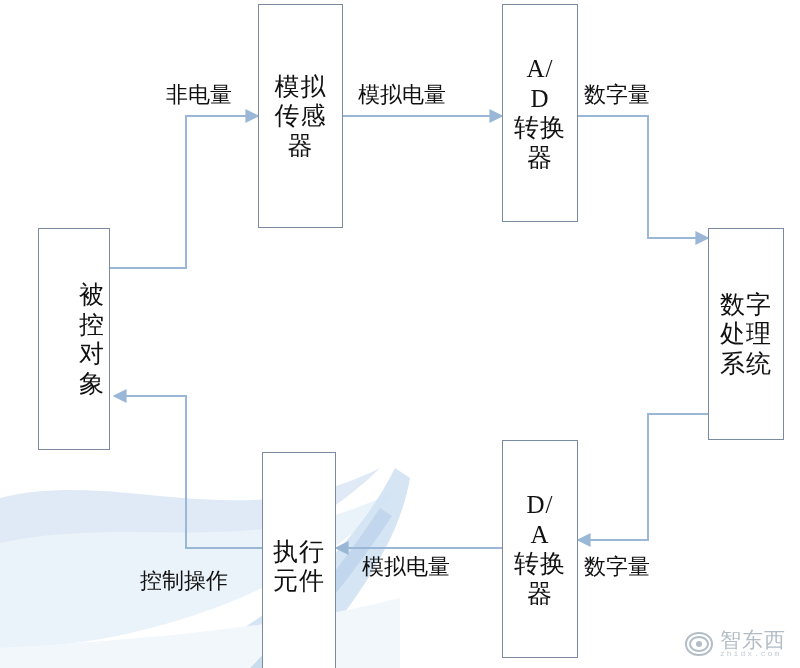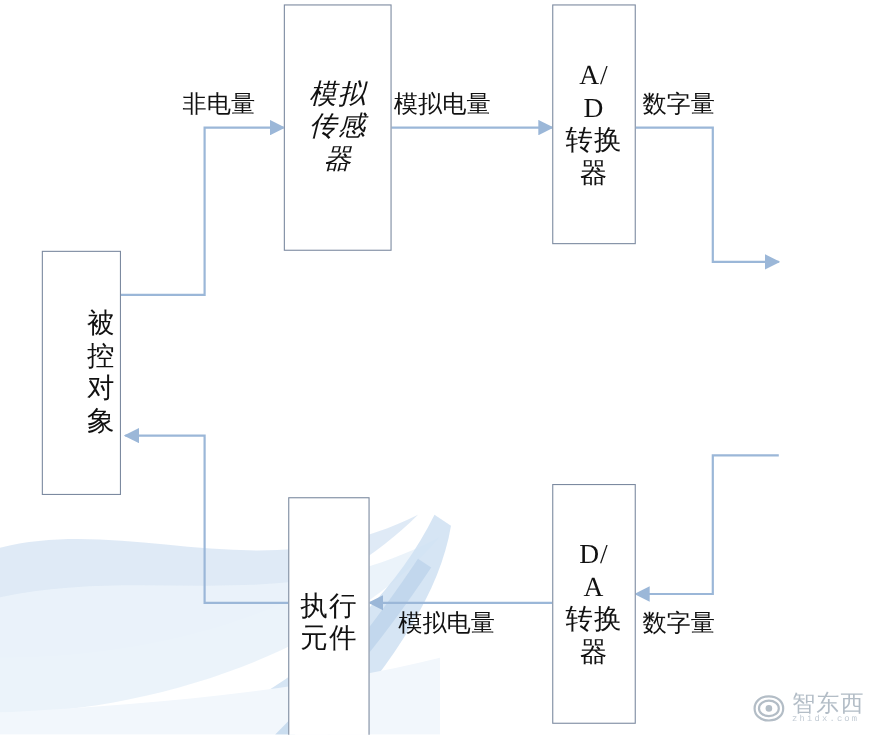--- a/index.html
+++ b/index.html
@@ -121,33 +121,38 @@
       <path d="M 578 116 L 648 116 L 648 238 L 708 238" marker-end="url(#arrow)"></path>
 
       <path d="M 708 414 L 648 414 L 648 540 L 578 540" marker-end="url(#arrow)"></path>
 
       <path d="M 502 548 L 336 548" marker-end="url(#arrow)"></path>
 
       <path d="M 262 548 L 186 548 L 186 396 L 114 396" marker-end="url(#arrow)"></path>
     </g>
   </svg>
 
-  <div class="node" style="left:258px; top:4px; width:98px; height:224px;font-style:italic;">
+  <div class="node" style="left:258px; top:4px; width:85px; height:224px;">
     <span class="label">模拟
 传感
 器</span>
   </div>
 
   <div class="node" style="left:502px; top:4px; width:76px; height:218px;">
     <span class="label">A/
 D
 转换
 器</span>
   </div>
 
+  <div class="node" style="left:708px; top:228px; width:76px; height:212px;">
+    <span class="label">数字
+处理
+系统</span>
+  </div>
 
   <div class="node" style="left:502px; top:440px; width:76px; height:218px;">
     <span class="label">D/
 A
 转换
 器</span>
   </div>
 
   <div class="node" style="left:262px; top:452px; width:74px; height:228px;">
     <span class="label">执行
@@ -157,20 +162,21 @@
   <div class="node" style="left:38px; top:228px; width:72px; height:222px;padding-left:36px;">
     <span class="label">被控
 对象</span>
   </div>
 
   <div class="edge-label" style="left:166px; top:80px;">非电量</div>
   <div class="edge-label" style="left:358px; top:80px;">模拟电量</div>
   <div class="edge-label" style="left:584px; top:80px;">数字量</div>
   <div class="edge-label" style="left:584px; top:552px;">数字量</div>
   <div class="edge-label" style="left:362px; top:552px;">模拟电量</div>
+  <div class="edge-label" style="left:140px; top:566px;">控制操作</div>
 
   <div class="wm">
     <svg width="30" height="26" viewBox="0 0 30 26">
       <path d="M15 2 C7 2 2 7 2 13 C2 19 7 24 15 24 C23 24 28 19 28 13 C28 7 23 2 15 2 Z M15 6 C20 6 24 9 24 13 C24 17 20 20 15 20 C10 20 6 17 6 13 C6 9 10 6 15 6 Z" fill="none" stroke="#9aa7b4" stroke-width="2"></path>
       <circle cx="15" cy="13" r="3" fill="#9aa7b4"></circle>
     </svg>
     <span class="wm-text">
       <span class="wm-cn">智东西</span>
       <span class="wm-en">zhidx.com</span>
     </span>

